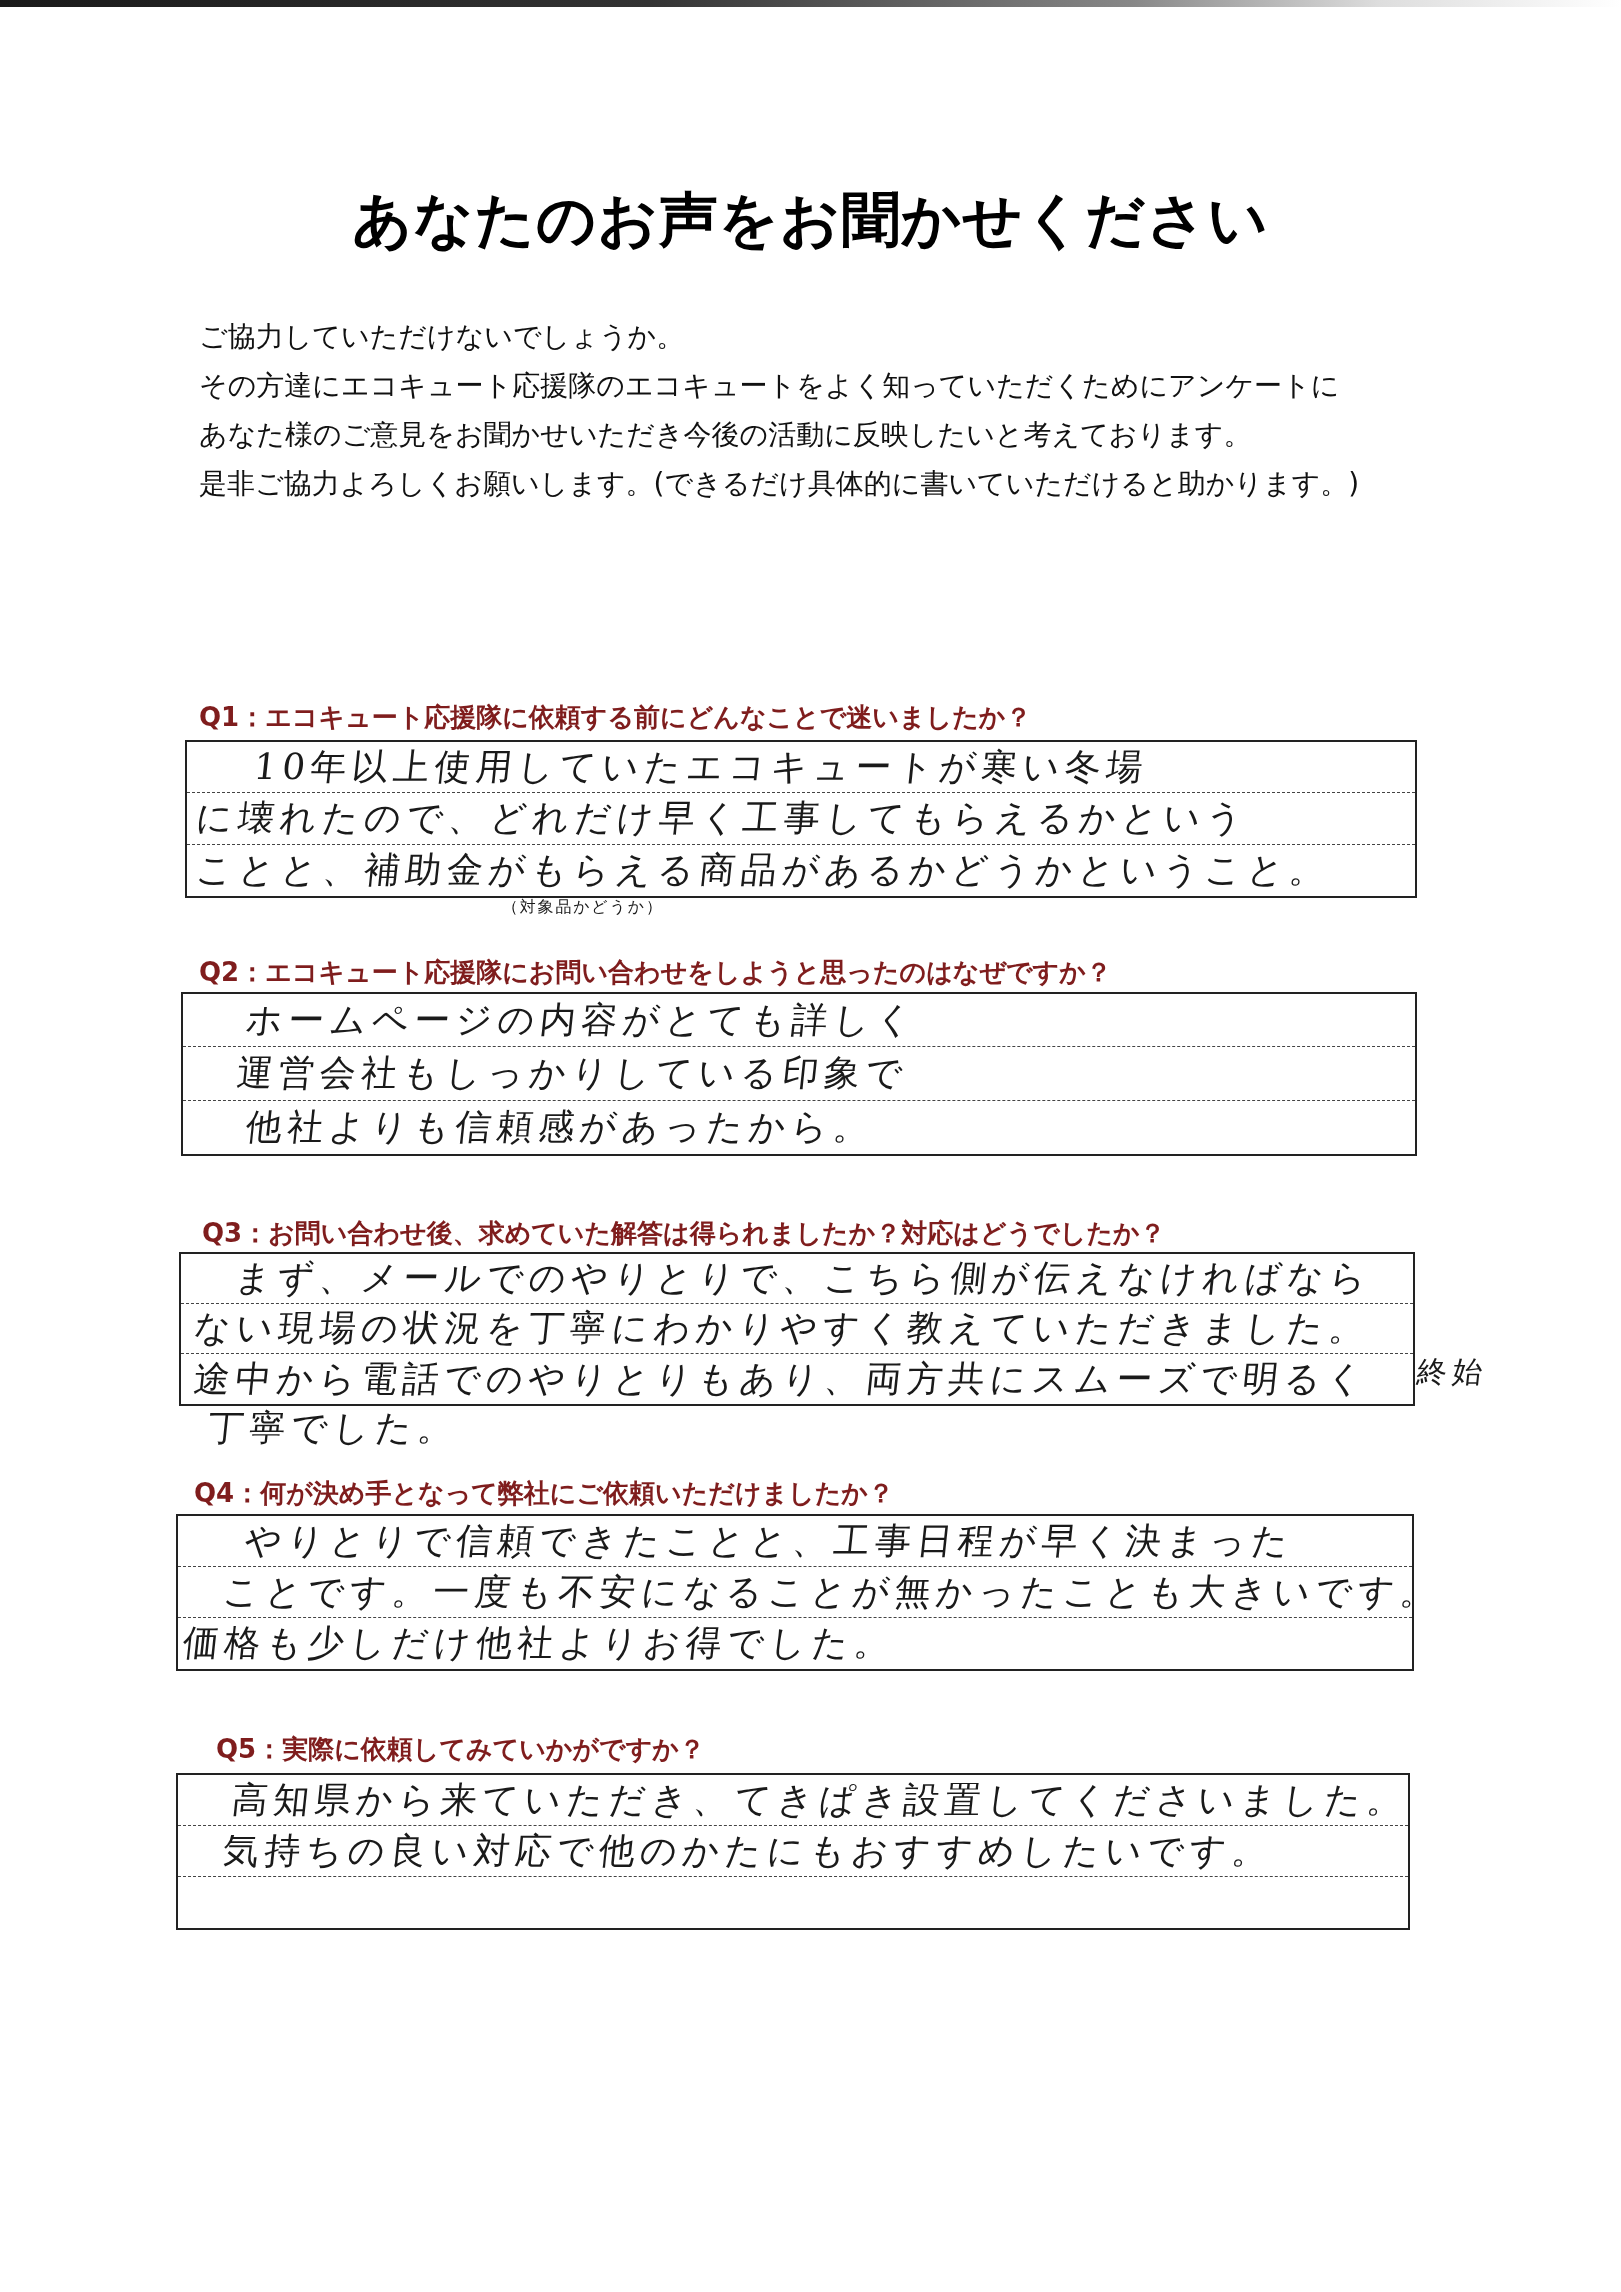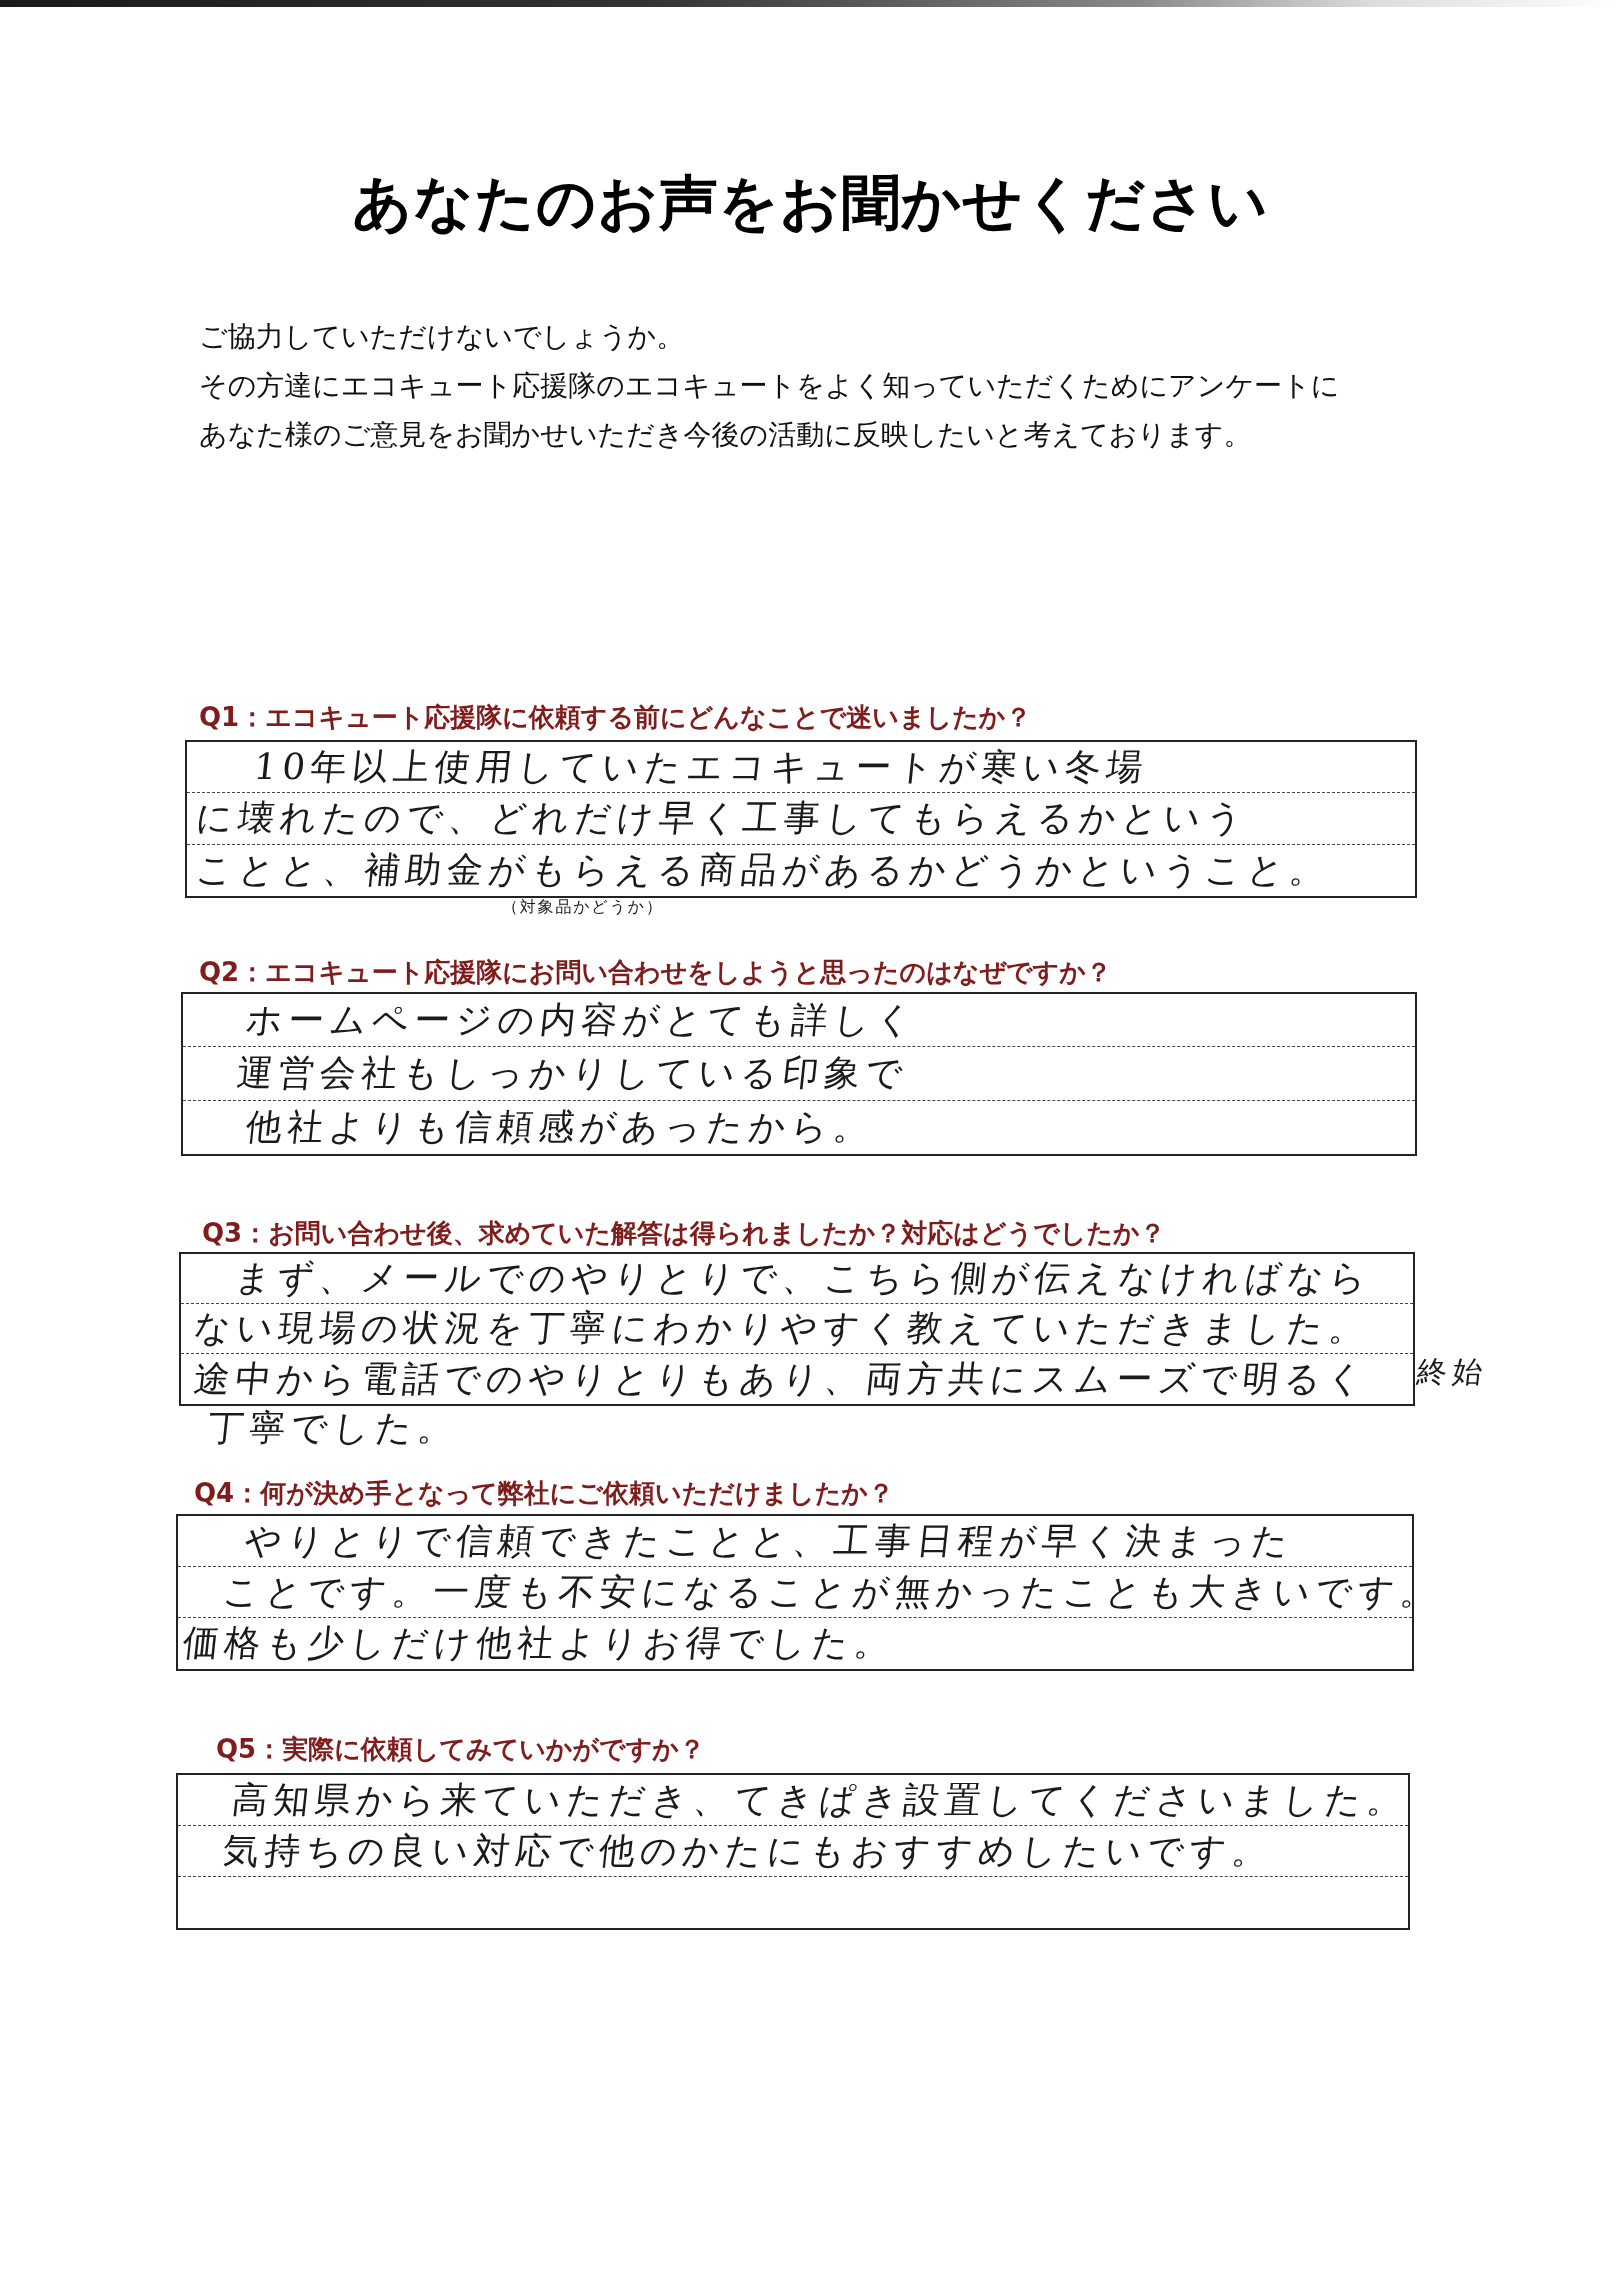--- a/index.html
+++ b/index.html
@@ -5,21 +5,21 @@
   html, body { margin: 0; padding: 0; }
   body {
     width: 1621px; height: 2293px; background: #ffffff; position: relative; overflow: hidden;
     font-family: "DejaVu Sans", sans-serif; color: #111;
   }
   .scan-edge {
     position: absolute; left: 0; top: 0; width: 1621px; height: 7.2px;
     background: linear-gradient(to right, #1a1a1a 0%, #333 40%, #888 70%, #ddd 85%, #fff 100%);
   }
   .title {
-    position: absolute; left: 0; width: 1621px; top: 164px; text-align: center;
+    position: absolute; left: 0; width: 1621px; top: 181px; text-align: center;
     font-size: 59px; font-weight: bold; letter-spacing: 0.9px; color: #000;
   }
   .intro {
     position: absolute; left: 199px; top: 312px; width: 1272px;
   }
   .intro p {
     margin: 0; height: 49px; line-height: 49px; font-size: 28px; color: #111; white-space: nowrap;
   }
   .question {
     position: absolute; font-size: 26px; font-weight: bold; color: #7f1d1d; white-space: nowrap;
@@ -50,20 +50,21 @@
 <body>
 
 <div class="scan-edge"></div>
 
 <div class="title">あなたのお声をお聞かせください</div>
 
 <div class="intro">
   <p>ご協力していただけないでしょうか。</p>
   <p>その方達にエコキュート応援隊のエコキュートをよく知っていただくためにアンケートに</p>
   <p>あなた様のご意見をお聞かせいただき今後の活動に反映したいと考えております。</p>
+  <p>是非ご協力よろしくお願いします。(できるだけ具体的に書いていただけると助かります。)</p>
 </div>
 
 <div class="question" style="left:199px; top:700px;">Q1：エコキュート応援隊に依頼する前にどんなことで迷いましたか？</div>
 <div class="answer-box" style="left:185px; top:740px; width:1232px; height:158px;">
   <div class="answer-row">
       <span class="hand" style="left:67px;">10年以上使用していたエコキュートが寒い冬場</span>
     </div>
   <div class="answer-row">
       <span class="hand" style="left:9px;">に壊れたので、どれだけ早く工事してもらえるかという</span>
     </div>

